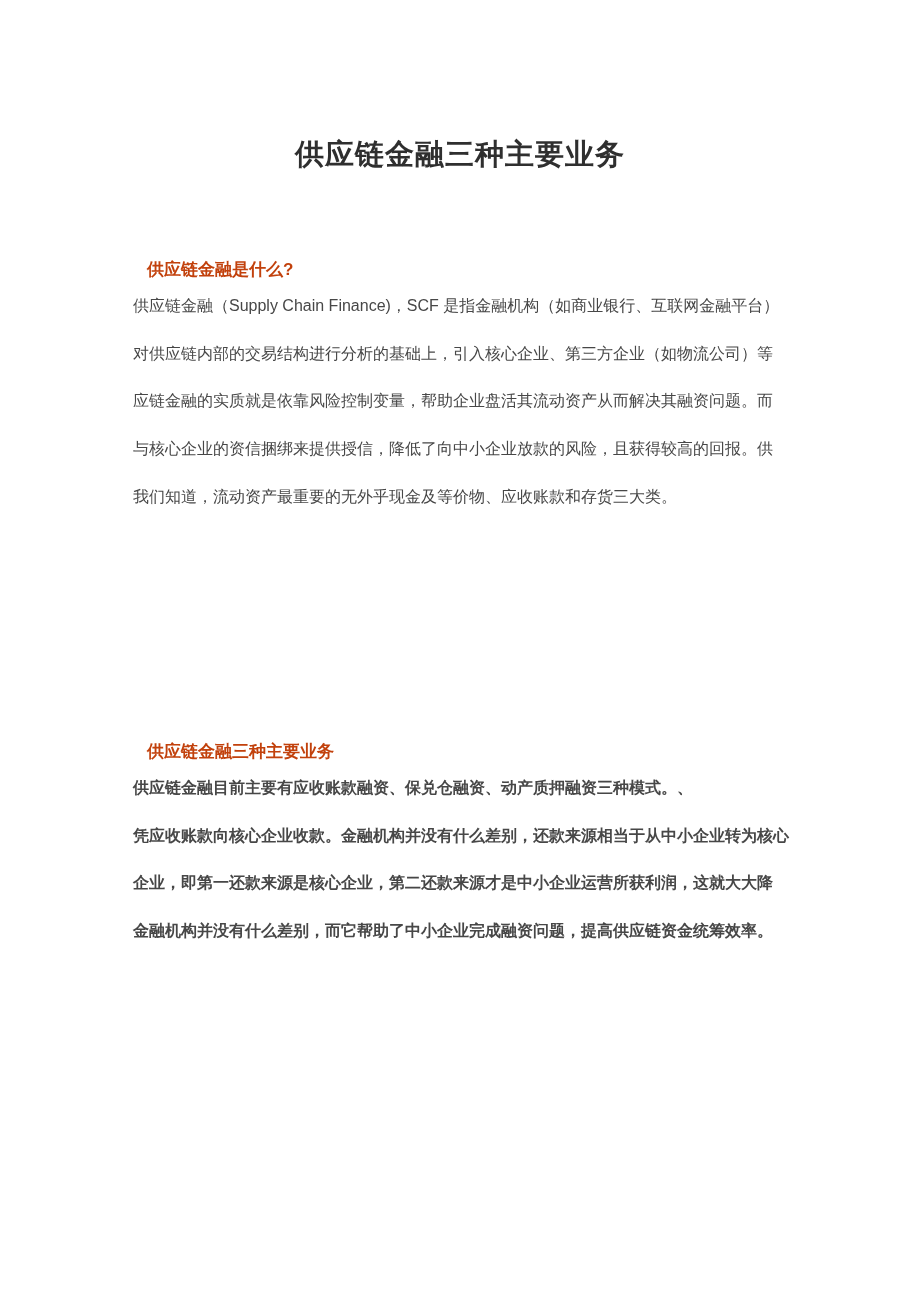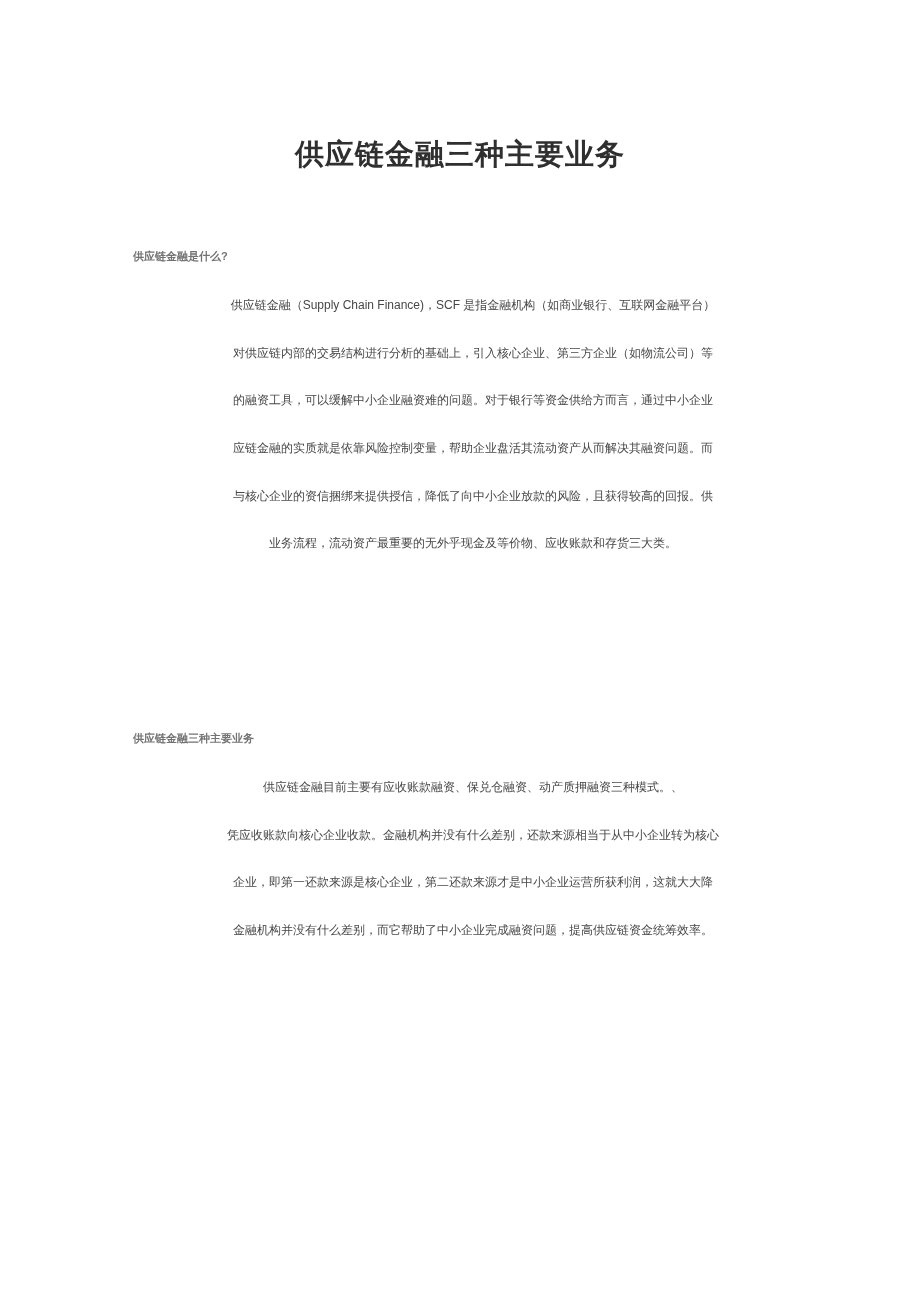--- a/index.html
+++ b/index.html
@@ -25,39 +25,38 @@
     text-align: center;
     font-size: 29px;
     line-height: 32px;
     font-weight: 700;
     color: #2f2f2f;
     letter-spacing: 1px;
   }
   .sec-heading {
     position: absolute;
     left: 133px;
-    margin: 0;
-    font-size: 11px;
+    margin: 14px;
+    font-size: 17px;
     line-height: 22px;
     font-weight: 700;
-    color: #737373;
+    color: #c2410c;
   }
   .heading-1 { top: 245px; }
   .heading-2 { top: 727px; }
   .para {
     position: absolute;
     left: 133px;
     width: 680px;
-    font-size: 12px;
+    font-size: 16px;
     line-height: 47.7px;
     color: #474747;
-    text-align: center;
   }
   .para-1 { top: 282px; }
-  .para-2 { top: 764px; }
+  .para-2 { top: 764px; font-weight: bold; }
   .text-line {
     white-space: nowrap;
     height: 47.7px;
   }
   .footer-line {
     position: absolute;
     left: 177px;
     top: 1119px;
     font-size: 17px;
     line-height: 22px;
@@ -70,24 +69,23 @@
 
 <div class="page">
 
   <h1 class="doc-title">供应链金融三种主要业务</h1>
 
   <h2 class="sec-heading heading-1">供应链金融是什么?</h2>
 
   <div class="para para-1">
     <div class="text-line">供应链金融（Supply Chain Finance)，SCF 是指金融机构（如商业银行、互联网金融平台）</div>
     <div class="text-line">对供应链内部的交易结构进行分析的基础上，引入核心企业、第三方企业（如物流公司）等</div>
-    <div class="text-line">的融资工具，可以缓解中小企业融资难的问题。对于银行等资金供给方而言，通过中小企业</div>
     <div class="text-line">应链金融的实质就是依靠风险控制变量，帮助企业盘活其流动资产从而解决其融资问题。而</div>
     <div class="text-line">与核心企业的资信捆绑来提供授信，降低了向中小企业放款的风险，且获得较高的回报。供</div>
-    <div class="text-line">业务流程，流动资产最重要的无外乎现金及等价物、应收账款和存货三大类。</div>
+    <div class="text-line">我们知道，流动资产最重要的无外乎现金及等价物、应收账款和存货三大类。</div>
   </div>
 
   <h2 class="sec-heading heading-2">供应链金融三种主要业务</h2>
 
   <div class="para para-2">
     <div class="text-line">供应链金融目前主要有应收账款融资、保兑仓融资、动产质押融资三种模式。、</div>
     <div class="text-line">凭应收账款向核心企业收款。金融机构并没有什么差别，还款来源相当于从中小企业转为核心</div>
     <div class="text-line">企业，即第一还款来源是核心企业，第二还款来源才是中小企业运营所获利润，这就大大降</div>
     <div class="text-line">金融机构并没有什么差别，而它帮助了中小企业完成融资问题，提高供应链资金统筹效率。</div>
   </div>

